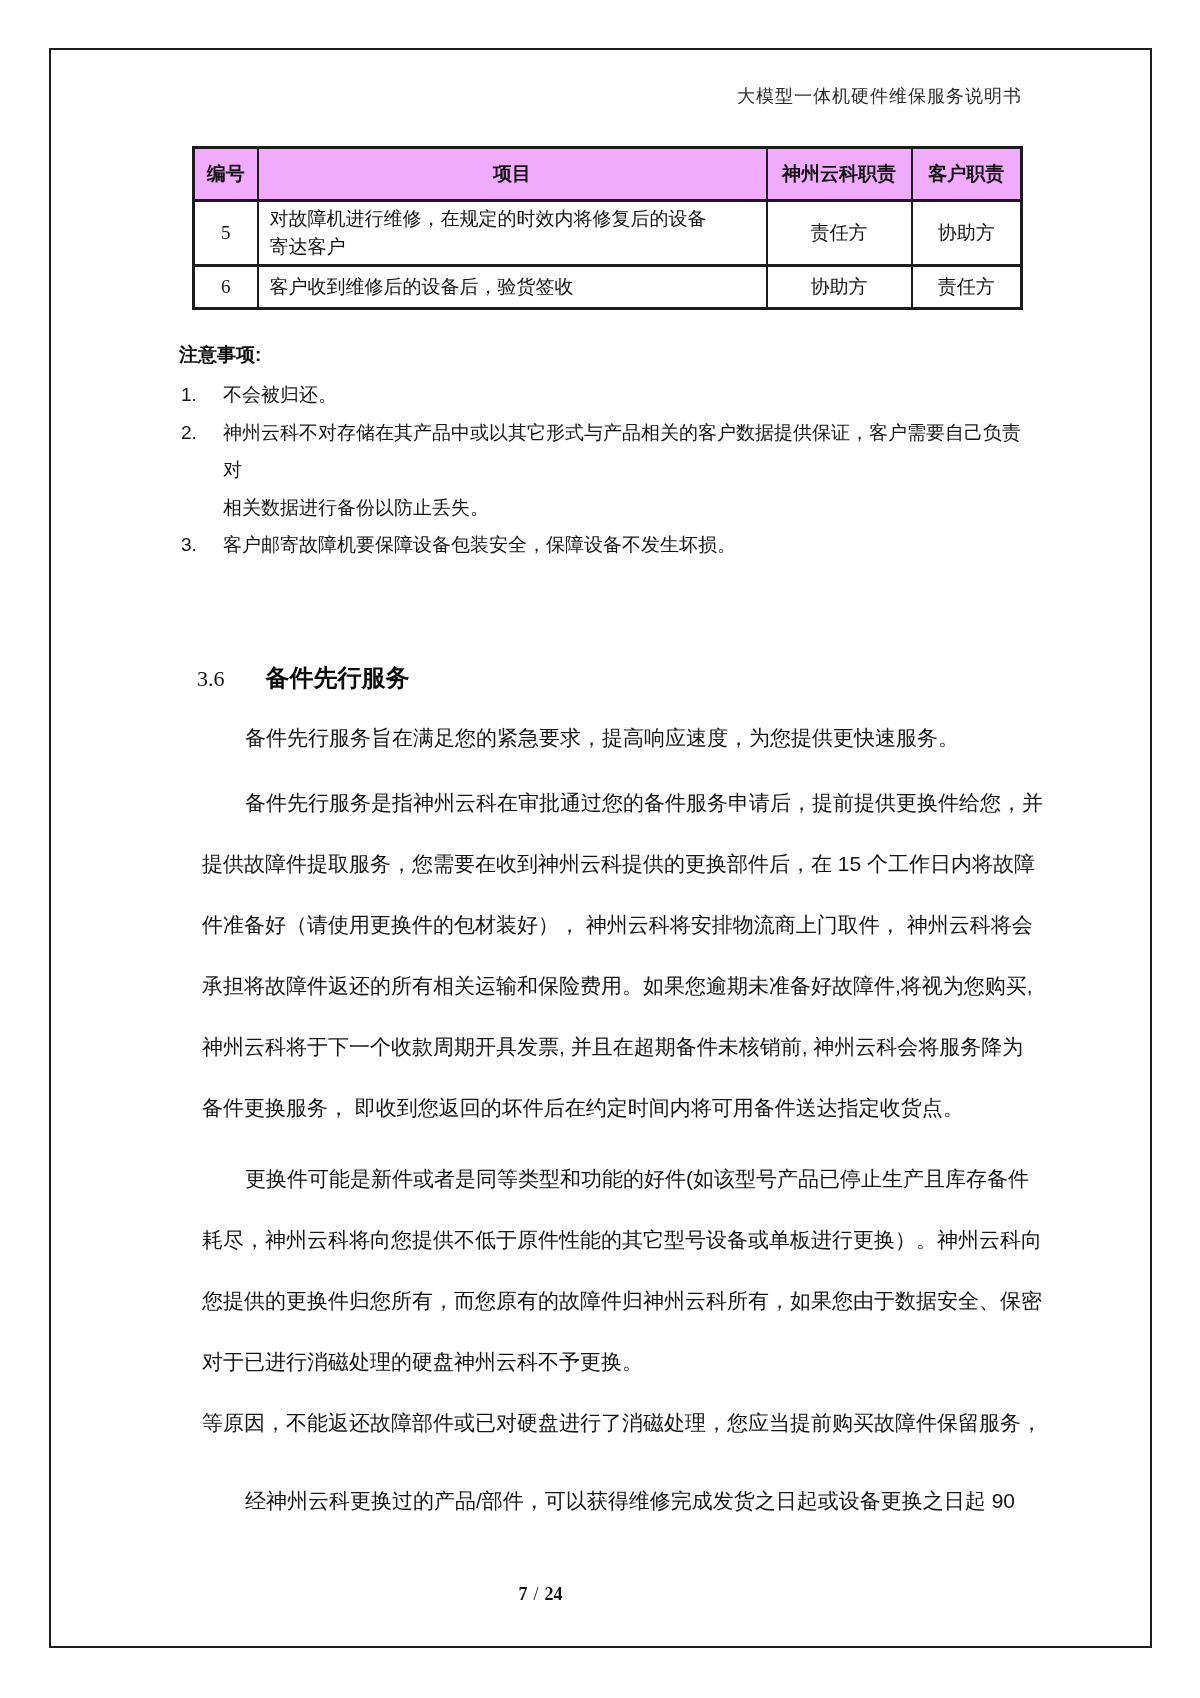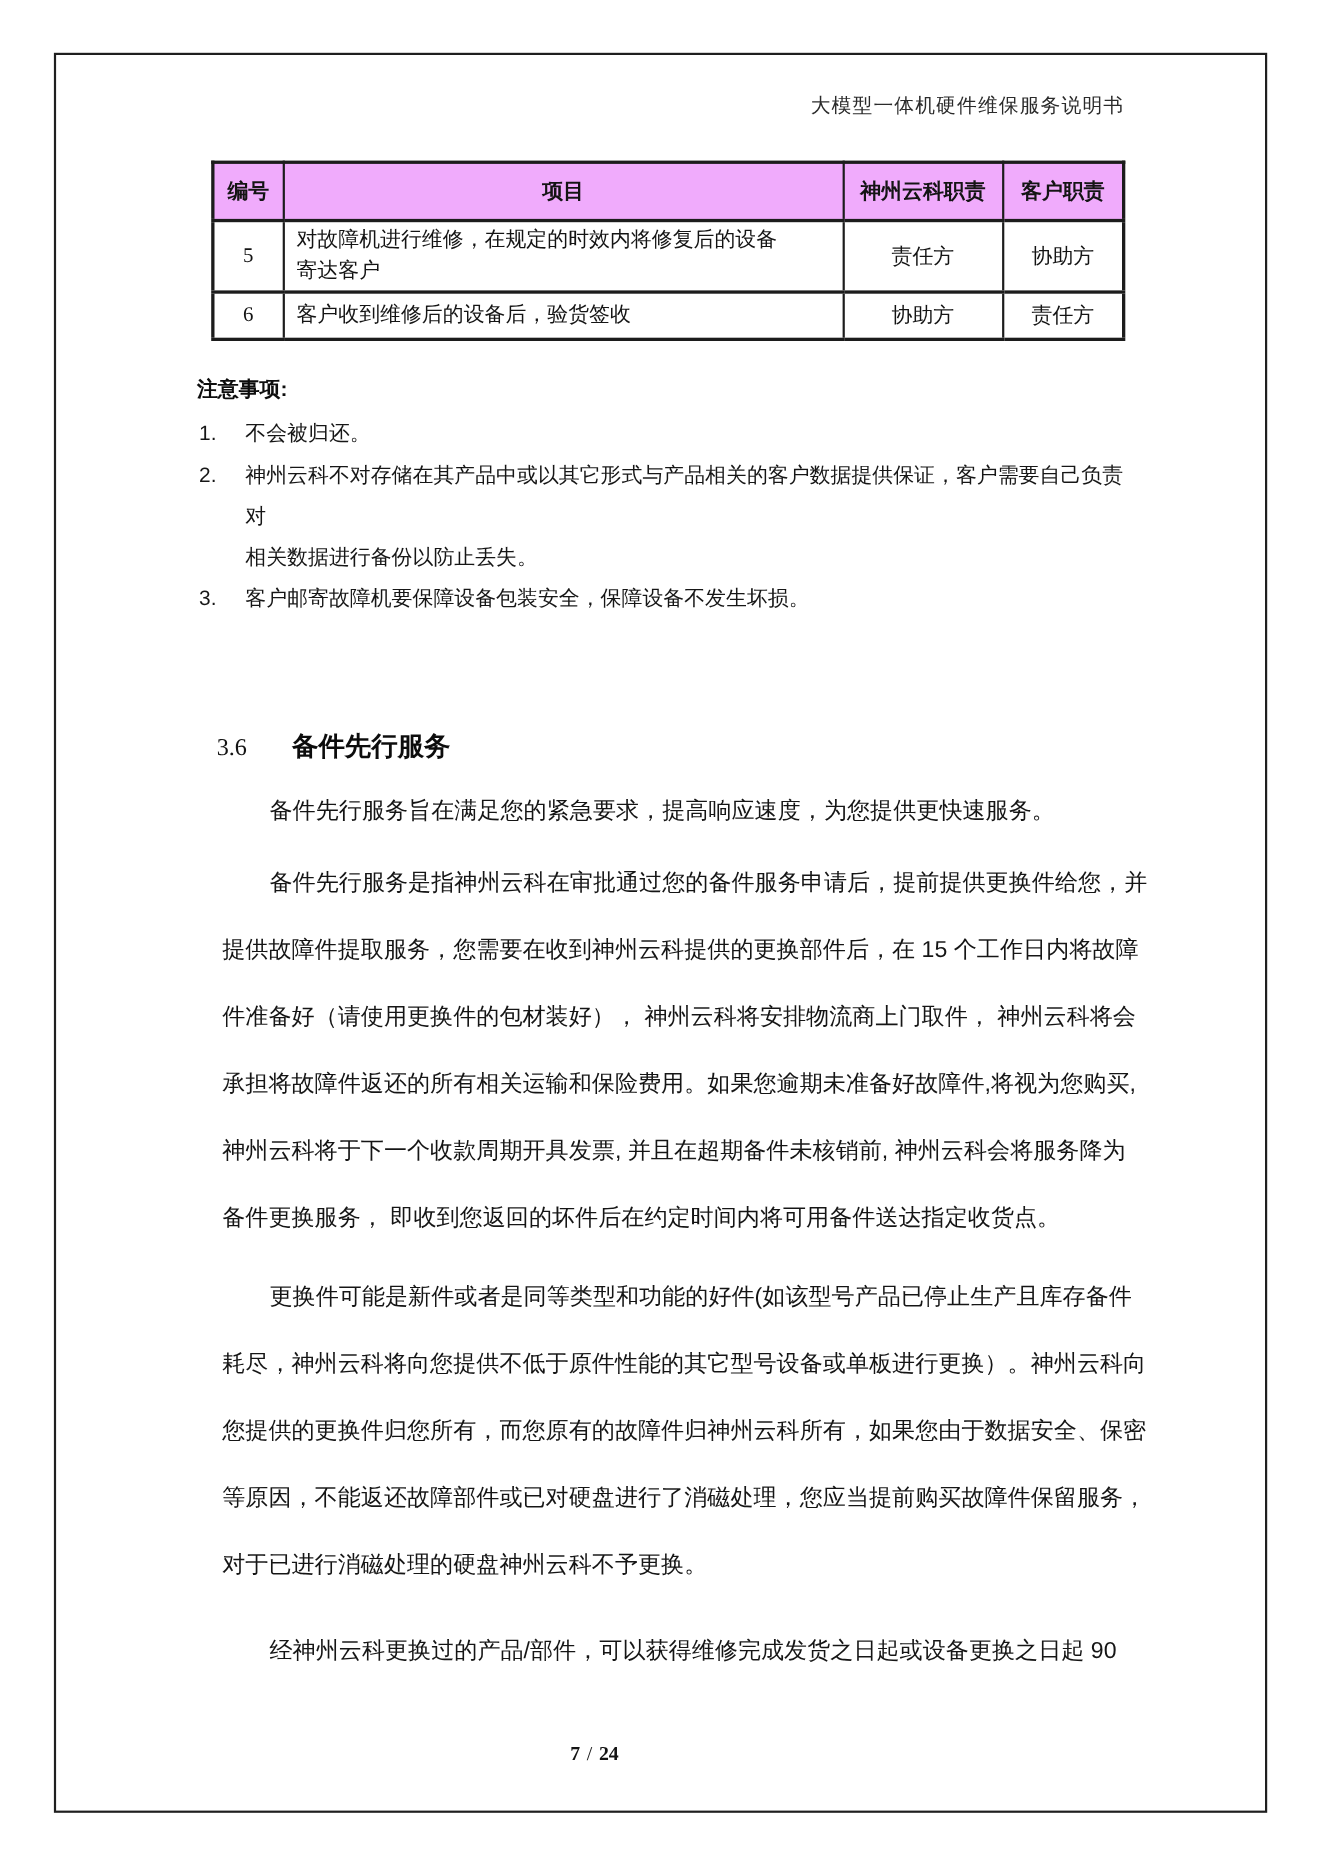--- a/index.html
+++ b/index.html
@@ -177,22 +177,22 @@
   <div class="para-line">件准备好（请使用更换件的包材装好）， 神州云科将安排物流商上门取件， 神州云科将会</div>
   <div class="para-line">承担将故障件返还的所有相关运输和保险费用。如果您逾期未准备好故障件,将视为您购买,</div>
   <div class="para-line">神州云科将于下一个收款周期开具发票, 并且在超期备件未核销前, 神州云科会将服务降为</div>
   <div class="para-line">备件更换服务， 即收到您返回的坏件后在约定时间内将可用备件送达指定收货点。</div>
 </div>
 
 <div class="body-copy p3">
   <div class="para-line ind">更换件可能是新件或者是同等类型和功能的好件(如该型号产品已停止生产且库存备件</div>
   <div class="para-line">耗尽，神州云科将向您提供不低于原件性能的其它型号设备或单板进行更换）。神州云科向</div>
   <div class="para-line">您提供的更换件归您所有，而您原有的故障件归神州云科所有，如果您由于数据安全、保密</div>
+  <div class="para-line">对于已进行消磁处理的硬盘神州云科不予更换。</div>
   <div class="para-line">等原因，不能返还故障部件或已对硬盘进行了消磁处理，您应当提前购买故障件保留服务，</div>
-  <div class="para-line">对于已进行消磁处理的硬盘神州云科不予更换。</div>
 </div>
 
 <div class="body-copy p4">
   <div class="para-line ind">经神州云科更换过的产品/部件，可以获得维修完成发货之日起或设备更换之日起 90</div>
 </div>
 
 <div class="page-footer">
   <span class="num">7</span><span class="sep">/</span><span class="num">24</span>
 </div>
 

